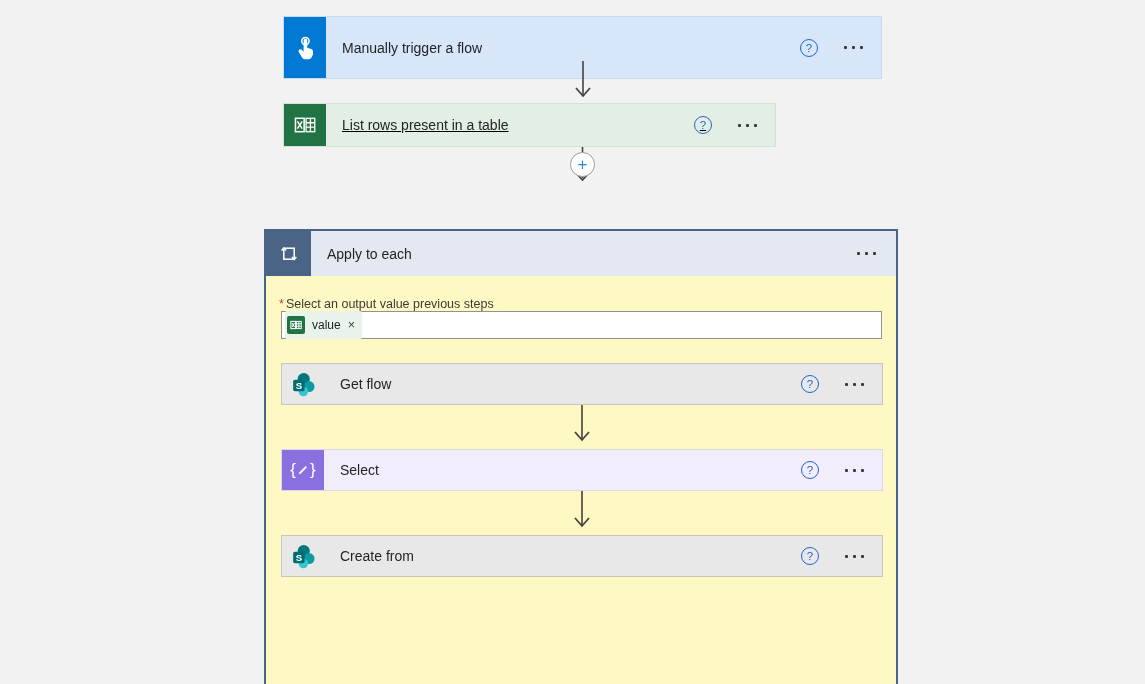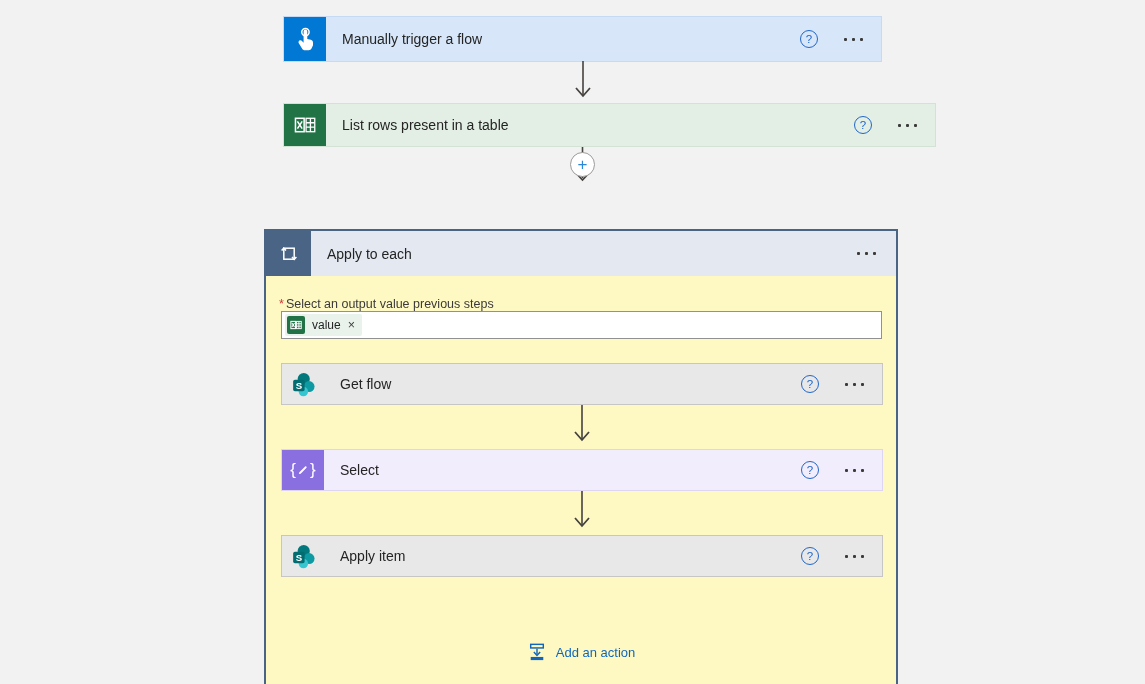--- a/index.html
+++ b/index.html
@@ -9,24 +9,24 @@
   .card { position:absolute; display:flex; align-items:center; cursor:pointer; }
   .card-icon { width:42px; align-self:stretch; flex-shrink:0; display:flex; align-items:center; justify-content:center; }
   .card-title { margin-left:16px; font-size:14px; color:#242424; }
   .card-right { margin-left:auto; display:flex; align-items:center; gap:26px; padding-right:18px; }
 
   .help-circle { width:18px; height:18px; border:1.4px solid #2266c8; border-radius:50%;
                  color:#2266c8; font-size:11.5px; display:flex; align-items:center; justify-content:center; cursor:pointer; }
   .dots { display:flex; gap:5px; cursor:pointer; padding:4px 0; }
   .dots i { width:3px; height:3px; background:#3b3a39; border-radius:1px; display:block; }
 
-  .trigger-card { left:283px; top:16px; width:599px; height:46px; background:#d7e7f9; border:1px solid #c6dbf3; }
+  .trigger-card { left:283px; top:16px; width:599px; height:63px; background:#d7e7f9; border:1px solid #c6dbf3; }
   .trigger-card .card-icon { background:#0078d4; }
 
-  .excel-card { left:283px; top:103px; width:653px; height:44px; background:#e3efe5; border:1px solid #d2e3d6; }
+  .excel-card { left:283px; top:103px; width:493px; height:44px; background:#e3efe5; border:1px solid #d2e3d6;text-decoration:underline; }
   .excel-card .card-icon { background:#217346; }
 
   .connector { position:absolute; }
   .plus-btn { position:absolute; width:25px; height:25px; border-radius:50%; background:#fff;
               border:1.3px solid #9d9b99; color:#2b87d8; font-size:17px; font-weight:400;
               display:flex; align-items:center; justify-content:center; cursor:pointer; line-height:1; }
 
   .scope { position:absolute; left:264px; top:186px; width:634px; height:468px;
            background:#fef9c3; border:2px solid #4a6485;margin-top:43px; }
   .scope-header { height:45px; display:flex; align-items:center; background:#e3e8f1; cursor:pointer; }
@@ -34,21 +34,21 @@
                     display:flex; align-items:center; justify-content:center; }
   .scope-title { margin-left:16px; font-size:14px; color:#242424; }
   .scope-header .dots { margin-left:auto; margin-right:20px; }
 
   .field-label { position:absolute; left:13px; top:66px; font-size:12.5px; color:#3b3a39; }
   .field-label .req { color:#d13438; margin-right:2px; }
 
   .token-input { position:absolute; left:15px; top:80px; width:601px; height:28px;
                  background:#fff; border:1px solid #919191; display:flex; align-items:center;
                  padding:2px 3px; cursor:text; }
-  .chip { display:flex; align-items:center; gap:7px; background:#e9f3ec; height:22px;
+  .chip { display:flex; align-items:center; gap:7px; background:#e9f3ec; height:28px;
           padding:2px 7px 2px 2px; border-radius:2px; }
   .chip-icon { width:18px; height:18px; background:#217346; border-radius:2px;
                display:flex; align-items:center; justify-content:center; flex-shrink:0; }
   .chip-label { font-size:12px; color:#242424; }
   .chip-x { font-size:12.5px; color:#424242; cursor:pointer; line-height:1; }
 
   .inner-card { left:15px; width:602px; height:42px; }
   .gray-card { background:#e9e8e8; border:1px solid #c8c6c4; }
   .gray-card .card-icon { background:transparent; }
   .compose-card { background:#f2edfc; border:1px solid #ded5f2; }
@@ -214,37 +214,28 @@
     <div class="card inner-card gray-card" style="top:304px;">
       <div class="card-icon">
         <svg viewBox="0 0 24 24" width="27" height="27">
           <circle cx="12.2" cy="7.2" r="5.4" fill="#03787c"></circle>
           <circle cx="16.9" cy="13.8" r="4.9" fill="#0e9aa2"></circle>
           <circle cx="11.9" cy="18.3" r="4.2" fill="#37c6d0"></circle>
           <rect x="2.8" y="7.8" width="10.2" height="10.2" rx="1.6" fill="#036c70"></rect>
           <text x="7.9" y="15.9" font-size="8.6" font-weight="bold" fill="#fff" text-anchor="middle" font-family="Liberation Sans, sans-serif">S</text>
         </svg>
       </div>
-      <span class="card-title">Apply item</span>
+      <span class="card-title">Create from</span>
       <div class="card-right">
         <div class="help-circle">
             <span>?</span>
           </div>
         <div class="dots">
             <i></i>
             <i></i>
             <i></i>
           </div>
       </div>
     </div>
 
-    <div class="add-action">
-      <svg viewBox="0 0 22 20" width="20" height="18">
-        <rect x="4" y="1.5" width="14" height="4" fill="none" stroke="#1166bb" stroke-width="1.6"></rect>
-        <line x1="11" y1="6.5" x2="11" y2="12.5" stroke="#1166bb" stroke-width="1.6"></line>
-        <path d="M7.5 10 L11 13.8 L14.5 10" fill="none" stroke="#1166bb" stroke-width="1.6"></path>
-        <rect x="4" y="15.5" width="14" height="3.5" fill="#1166bb"></rect>
-      </svg>
-      <span class="add-action-label">Add an action</span>
-    </div>
   </div>
 
 </div>
 
 </body></html>

